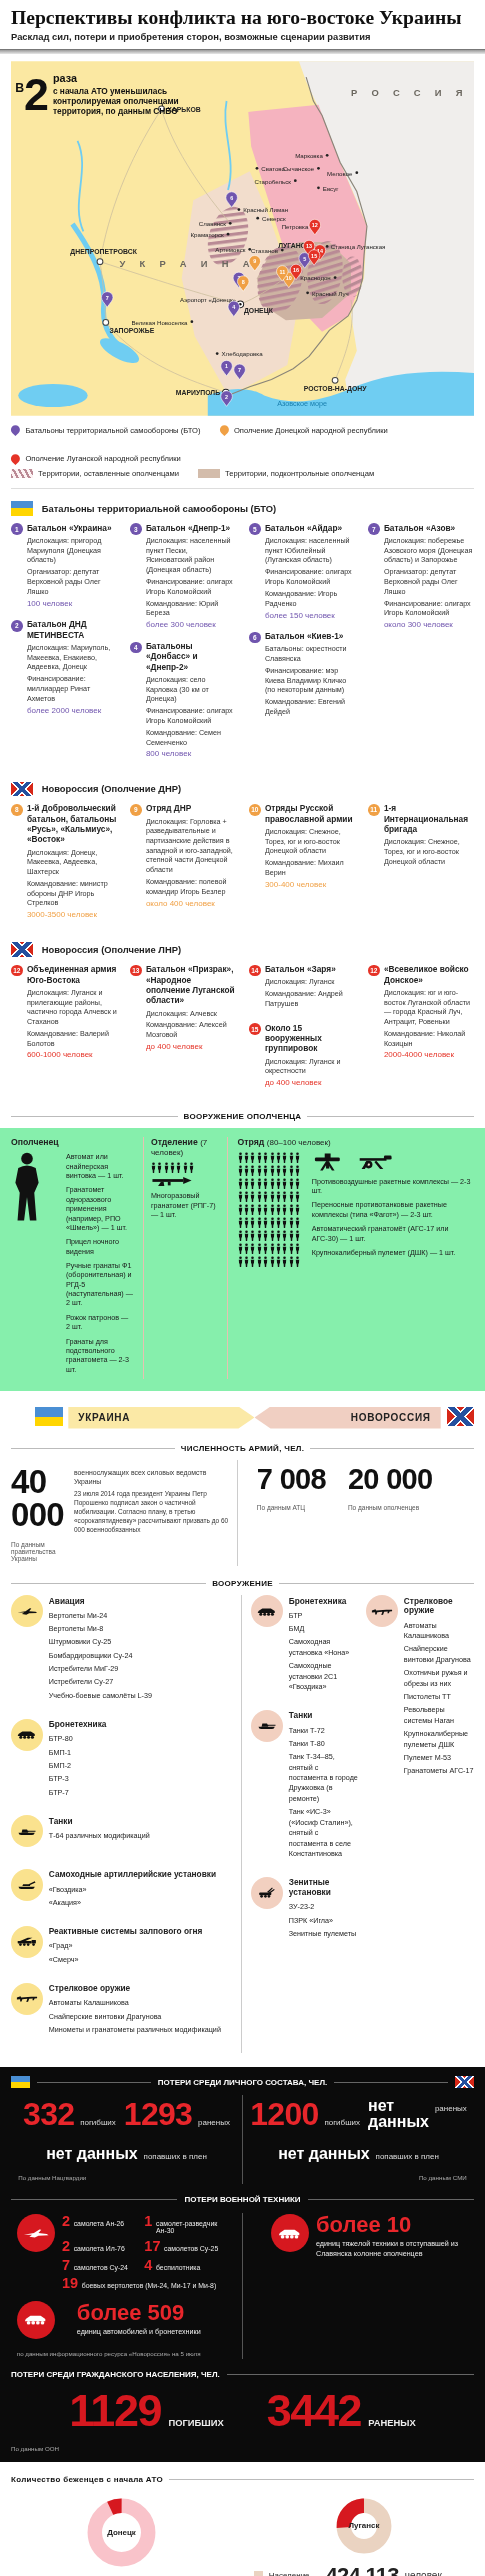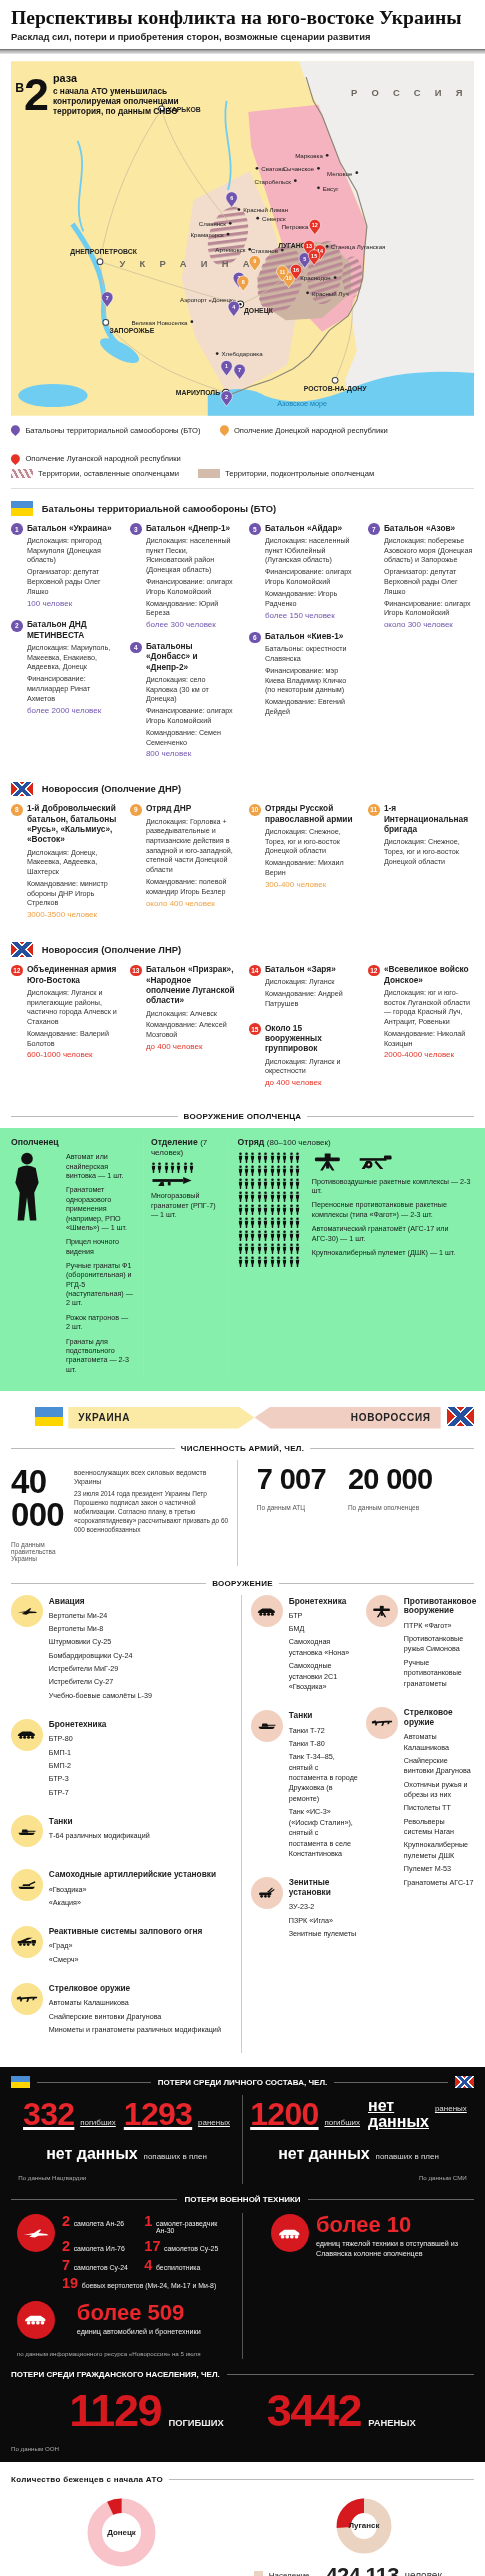--- a/index.html
+++ b/index.html
@@ -84,21 +84,21 @@
   .agrp ul{list-style:none;margin:0;padding:0;font-size:7.2px;line-height:1.45;color:#222;}
   .agrp li{margin-bottom:2.9px;}
   
   .black{background:#0b0b0b;color:#fff;margin-top:14.5px;padding:8.7px 11px 10px;}
   .bk-rule{display:flex;align-items:center;gap:7.2px;font-size:8px;font-weight:700;margin-bottom:7.2px;}
   .bk-rule .ln{flex:1;border-top:0.7px solid #666;}
   .bk-rule.nolab{margin:11.6px 0 8.7px;}
   .loss-cols{display:flex;}
   .loss-half{flex:1;padding:2.9px 7.2px;}
   .loss-half.l{border-right:0.7px solid #555;}
-  .loss-row{display:flex;gap:8px;justify-content:center;align-items:center;text-decoration:underline;}
+  .loss-row{display:flex;gap:8px;justify-content:center;align-items:center;}
   .lstat{display:flex;align-items:baseline;gap:5.8px;}
   .lstat .n{font-size:32px;font-weight:800;color:#e8262b;line-height:1;letter-spacing:-0.7px;}
   .lstat .nd{font-size:16px;font-weight:800;color:#fff;line-height:1;}
   .lstat .t{font-size:8px;color:#ddd;}
   .nd-row{display:flex;justify-content:center;margin-top:16px;}
   .bk-src{font-size:6.2px;color:#aaa;margin-top:11.6px;}
   .tech-cols{display:flex;}
   .tech-half{flex:1;padding:1.4px 5.8px;}
   .tech-half.l{border-right:0.7px solid #555;}
   .tech-air{display:flex;gap:7.2px;}
@@ -1019,21 +1019,21 @@
         <div class="bignum" style="font-size:33px">40 000</div>
         <div class="src">По данным правительства Украины</div>
       </div>
       <div class="notes">
         <div class="n1">военнослужащих всех силовых ведомств Украины</div>
         <div>23 июля 2014 года президент Украины Петр Порошенко подписал закон о частичной мобилизации. Согласно плану, в третью «сорокапятидневку» рассчитывают призвать до 60 000 военнообязанных</div>
       </div>
     </div>
     <div class="half r">
       <div>
-        <div class="bignum">7 007</div>
+        <div class="bignum">7 008</div>
         <div class="src">По данным АТЦ</div>
       </div>
       <div>
         <div class="bignum">20 000</div>
         <div class="src">По данным ополченцев</div>
       </div>
     </div>
   </div>
 
   <div class="rulet center">
@@ -1184,35 +1184,20 @@
               <h4>Зенитные установки</h4>
               <ul>
                 <li>ЗУ-23-2</li>
                 <li>ПЗРК «Игла»</li>
                 <li>Зенитные пулеметы</li>
               </ul>
             </div>
           </div>
         </div>
         <div class="acol" id="nv-colB">
-          <div class="agrp">
-            <div class="icirc nv">
-              <svg class="iconsvg" width="22" height="13" fill="#111" viewBox="0 0 30 18">
-                <use href="#i-atgm"></use>
-              </svg>
-            </div>
-            <div>
-              <h4>Противотанковое вооружение</h4>
-              <ul>
-                <li>ПТРК «Фагот»</li>
-                <li>Противотанковые ружья Симонова</li>
-                <li>Ручные противотанковые гранатометы</li>
-              </ul>
-            </div>
-          </div>
           <div class="agrp">
             <div class="icirc nv">
               <svg class="iconsvg" width="22" height="13" fill="#111" viewBox="0 0 30 18">
                 <use href="#i-rifle"></use>
               </svg>
             </div>
             <div>
               <h4>Стрелковое оружие</h4>
               <ul>
                 <li>Автоматы Калашникова</li>

